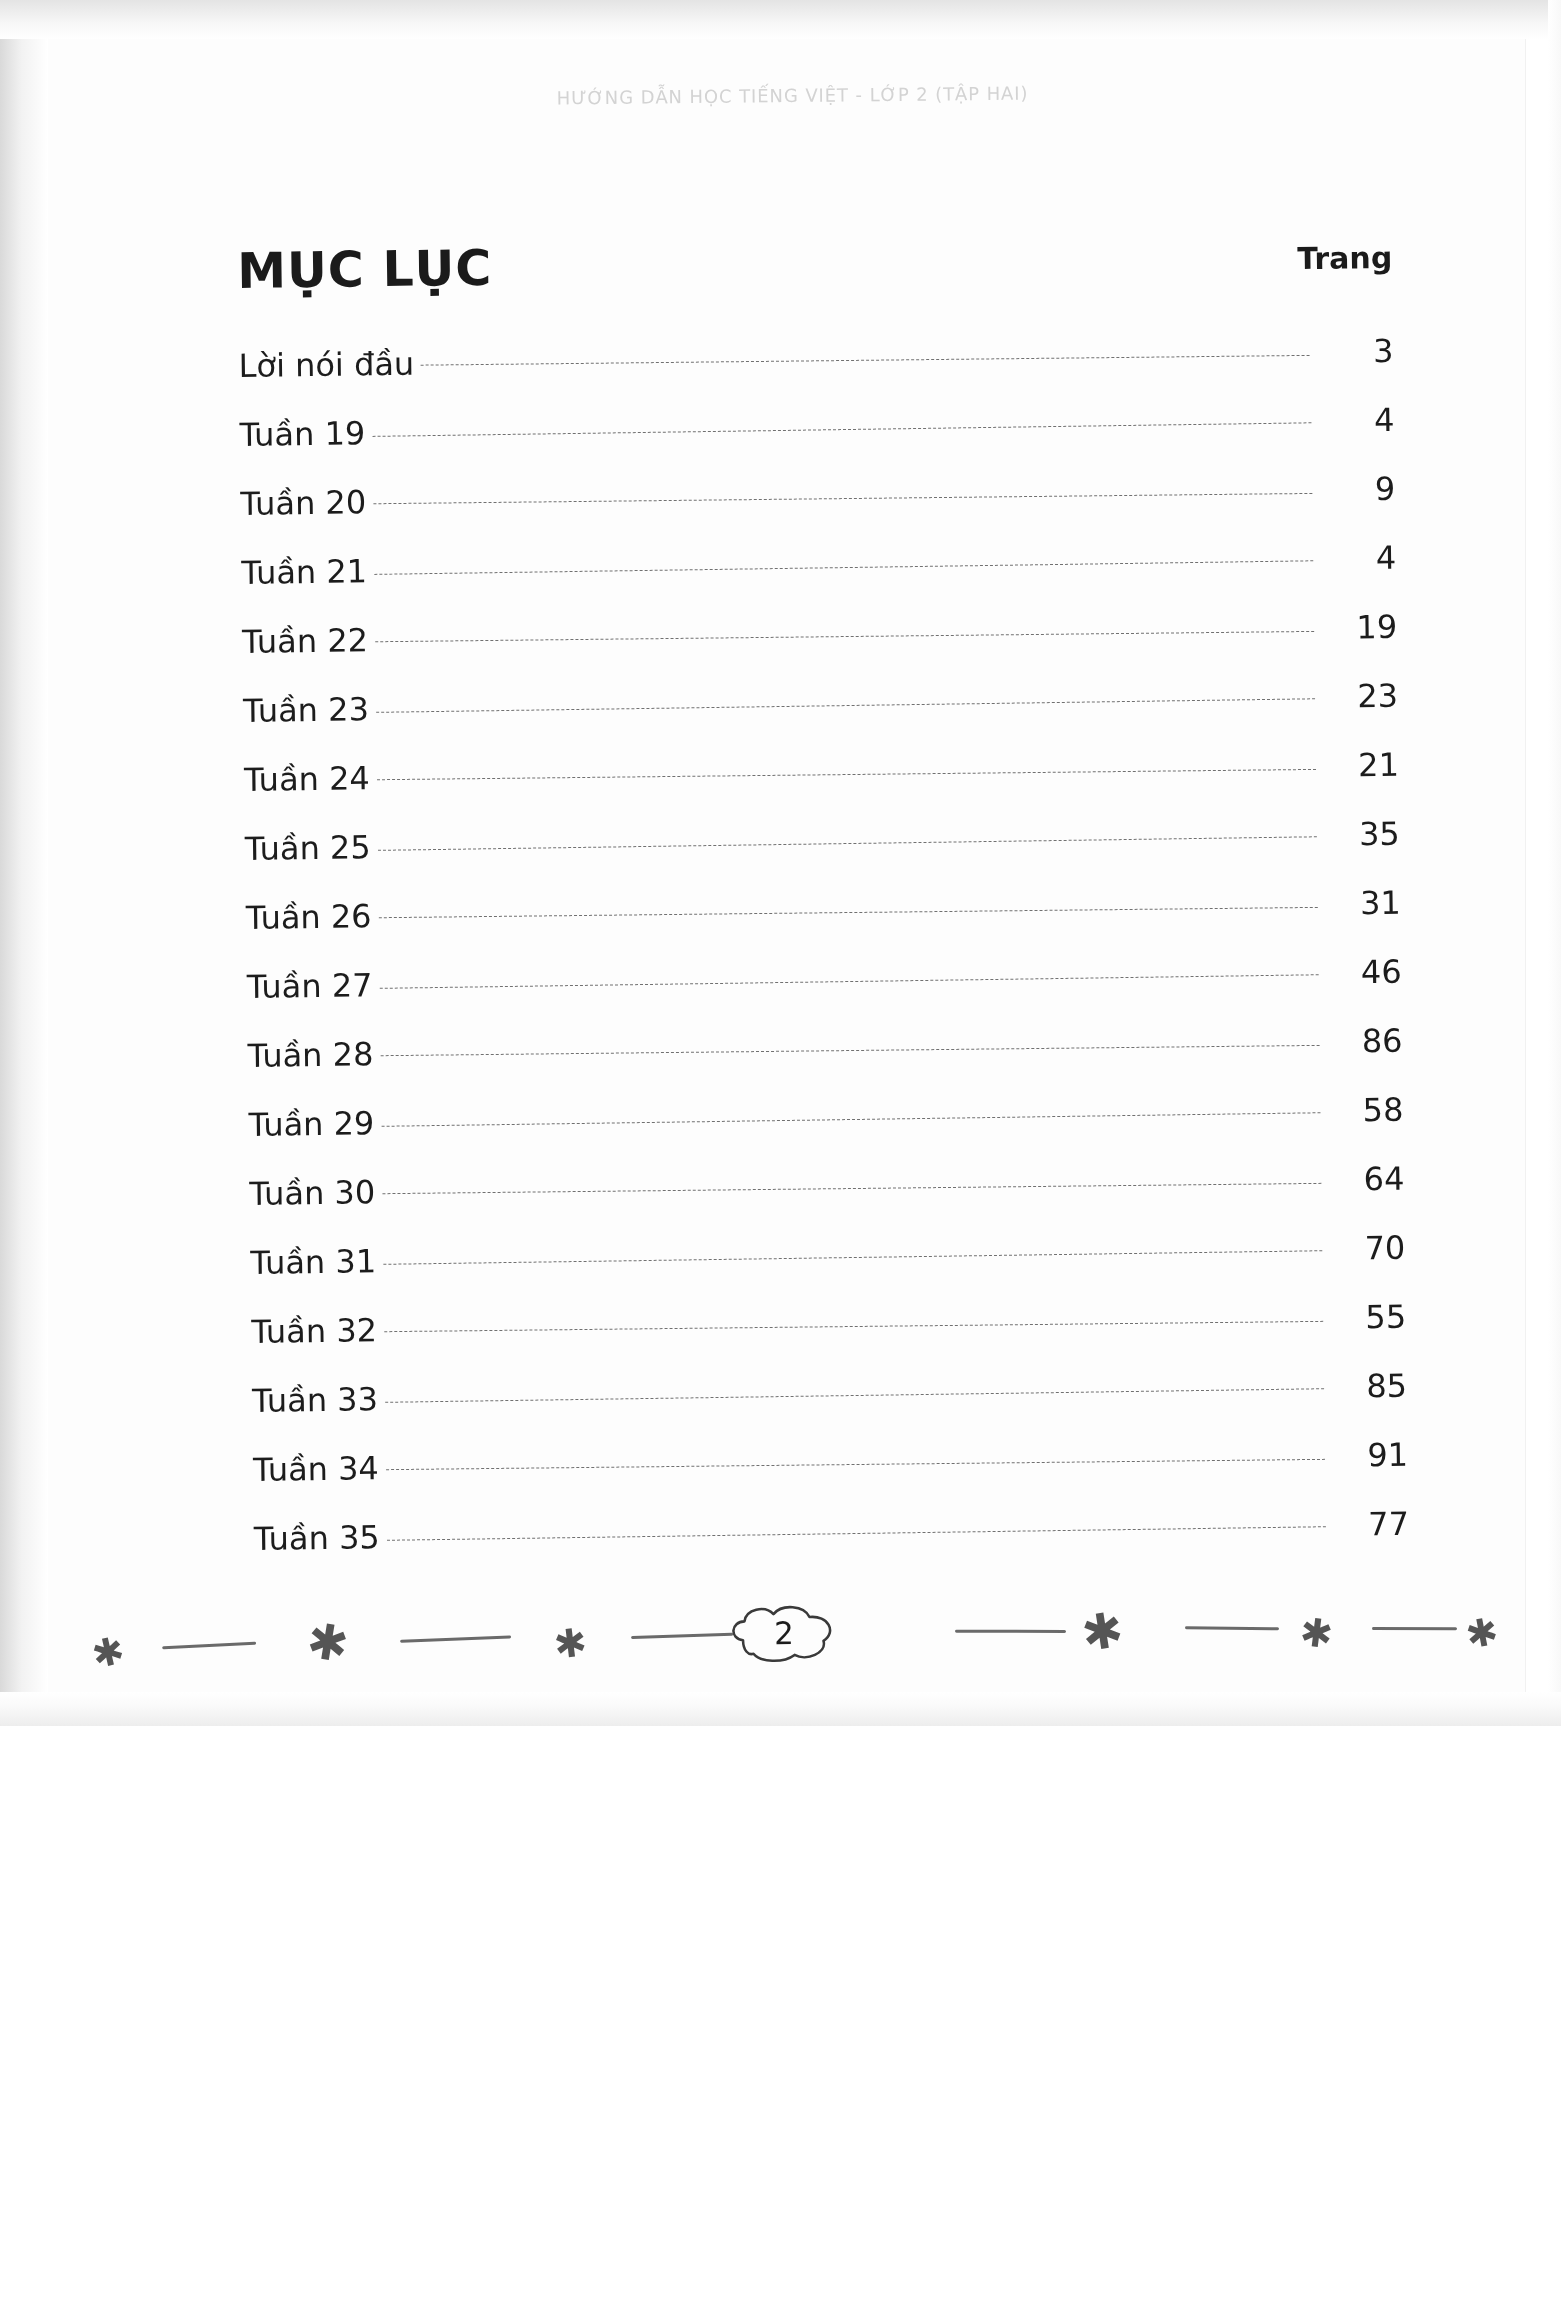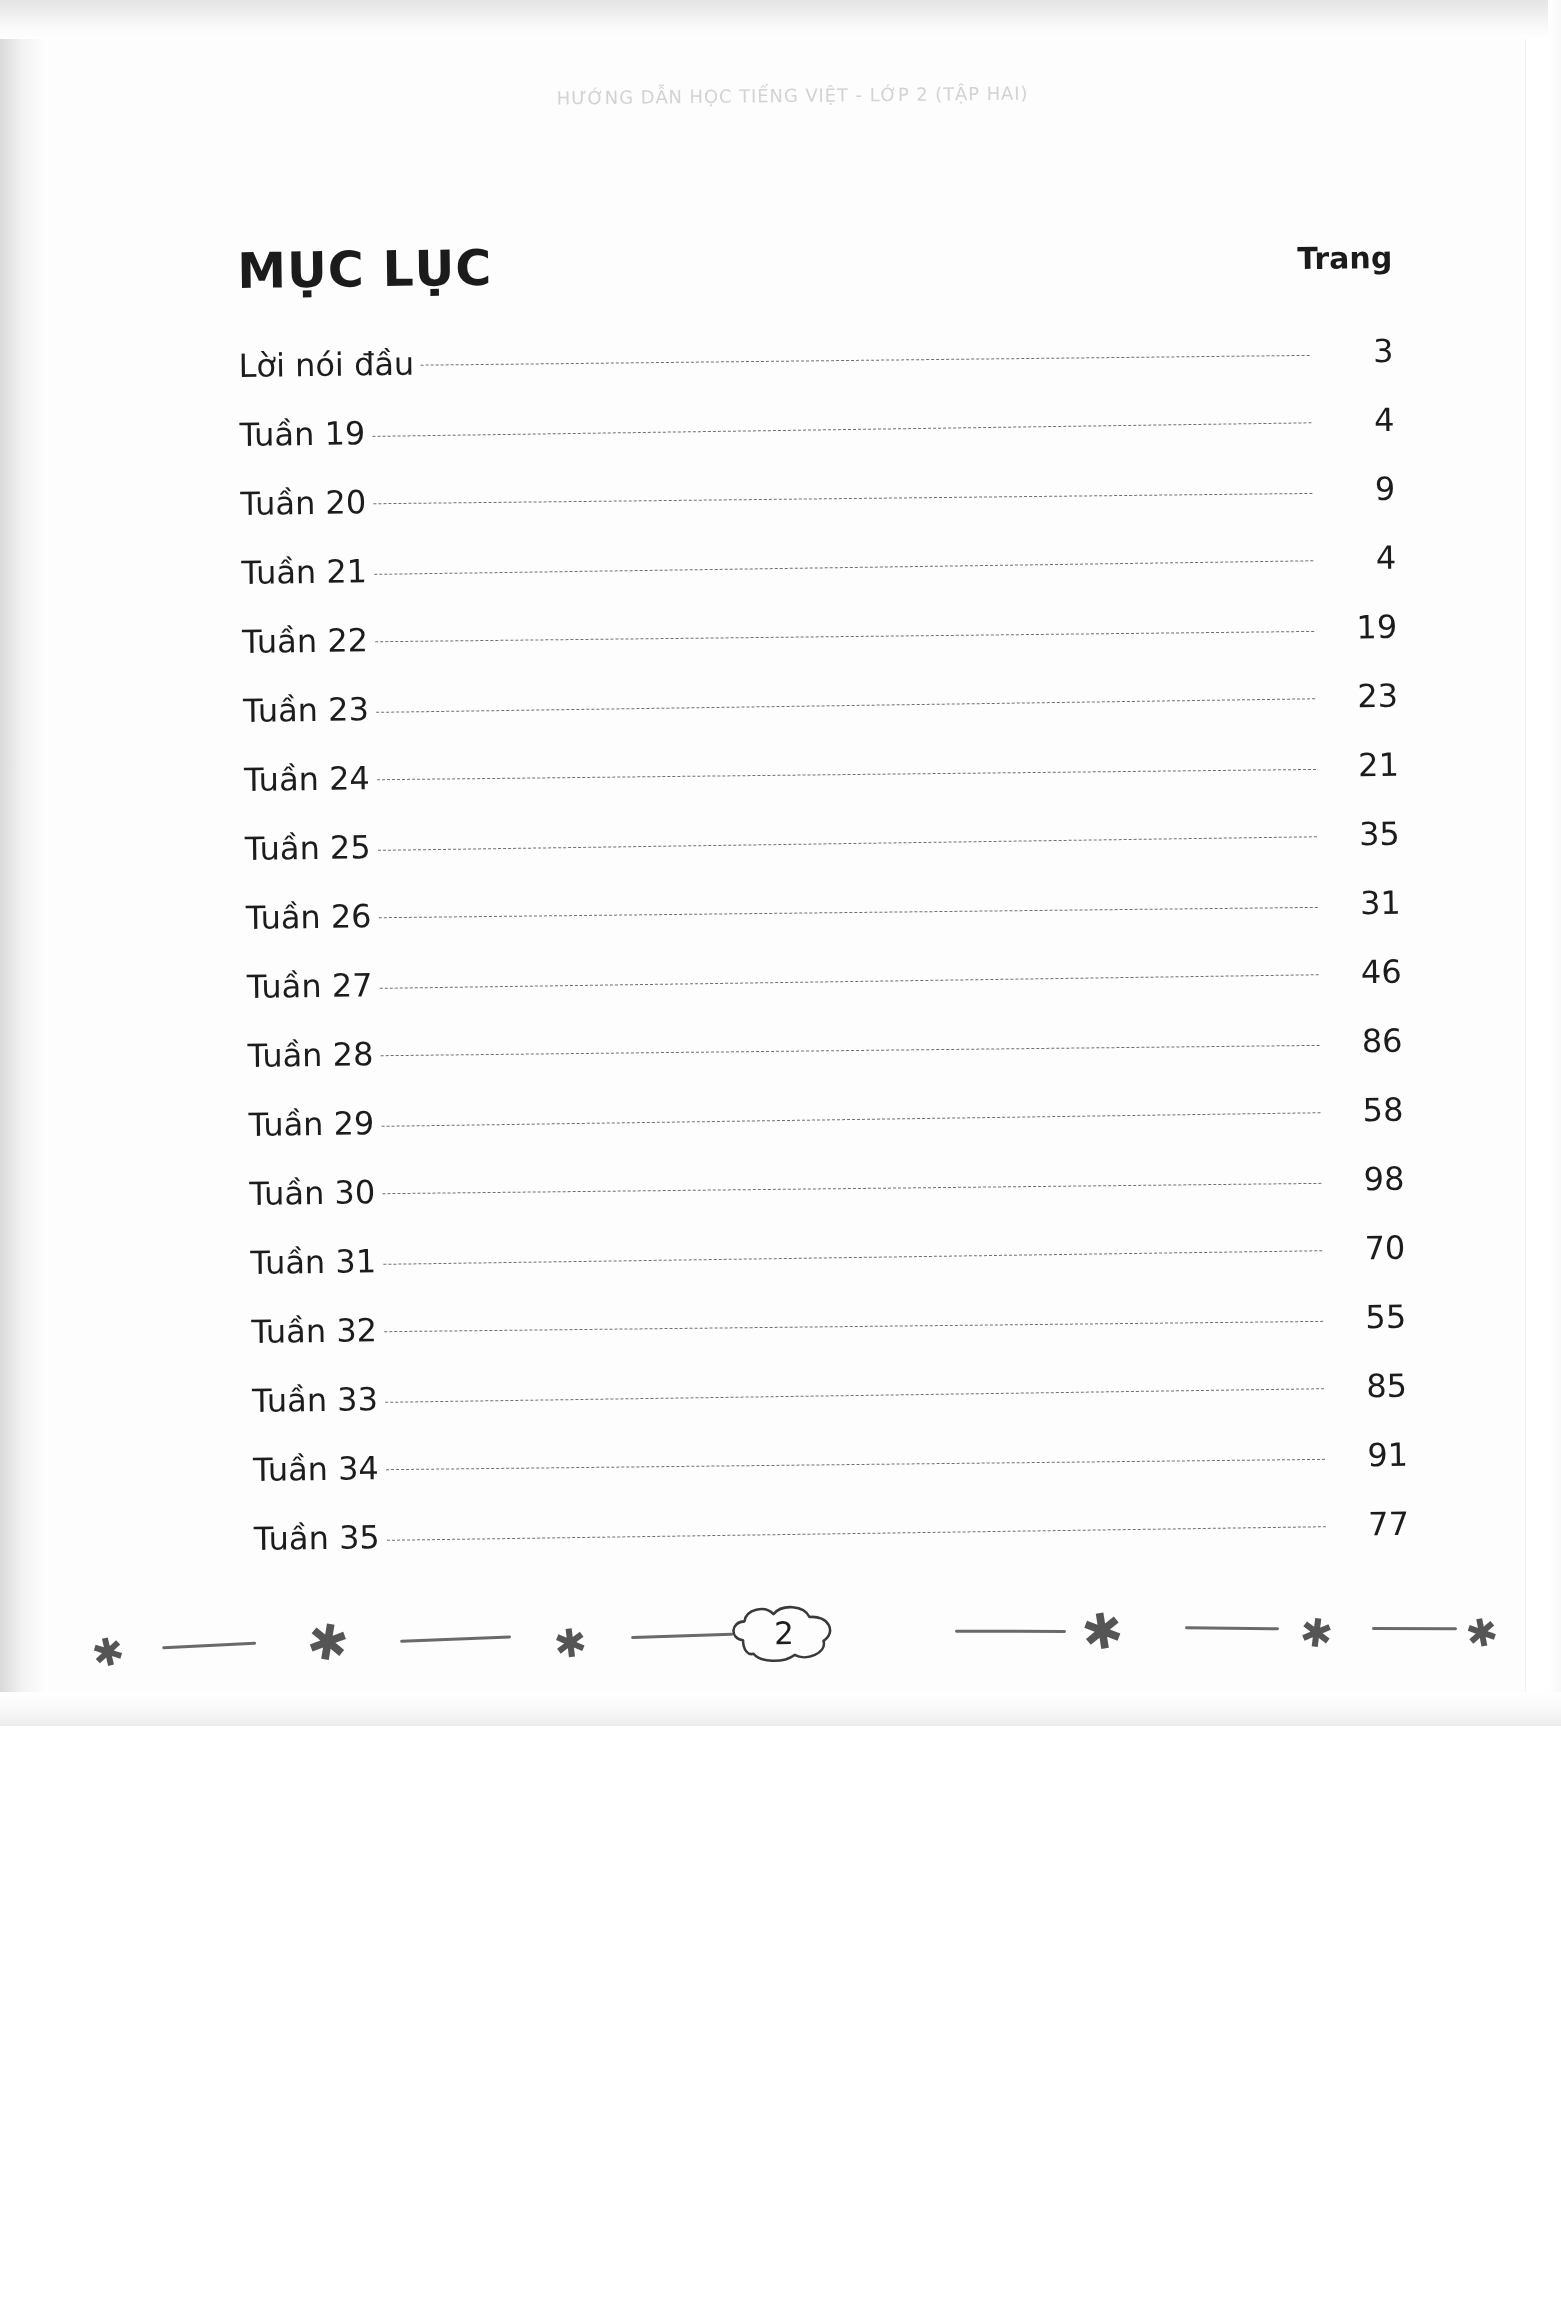--- a/index.html
+++ b/index.html
@@ -271,21 +271,21 @@
         <span class="toc-num">86</span>
       </div>
       <div class="toc-row">
         <span class="toc-label">Tuần 29</span>
         <span class="toc-dots"></span>
         <span class="toc-num">58</span>
       </div>
       <div class="toc-row">
         <span class="toc-label">Tuần 30</span>
         <span class="toc-dots"></span>
-        <span class="toc-num">98</span>
+        <span class="toc-num">64</span>
       </div>
       <div class="toc-row">
         <span class="toc-label">Tuần 31</span>
         <span class="toc-dots"></span>
         <span class="toc-num">70</span>
       </div>
       <div class="toc-row">
         <span class="toc-label">Tuần 32</span>
         <span class="toc-dots"></span>
         <span class="toc-num">55</span>

